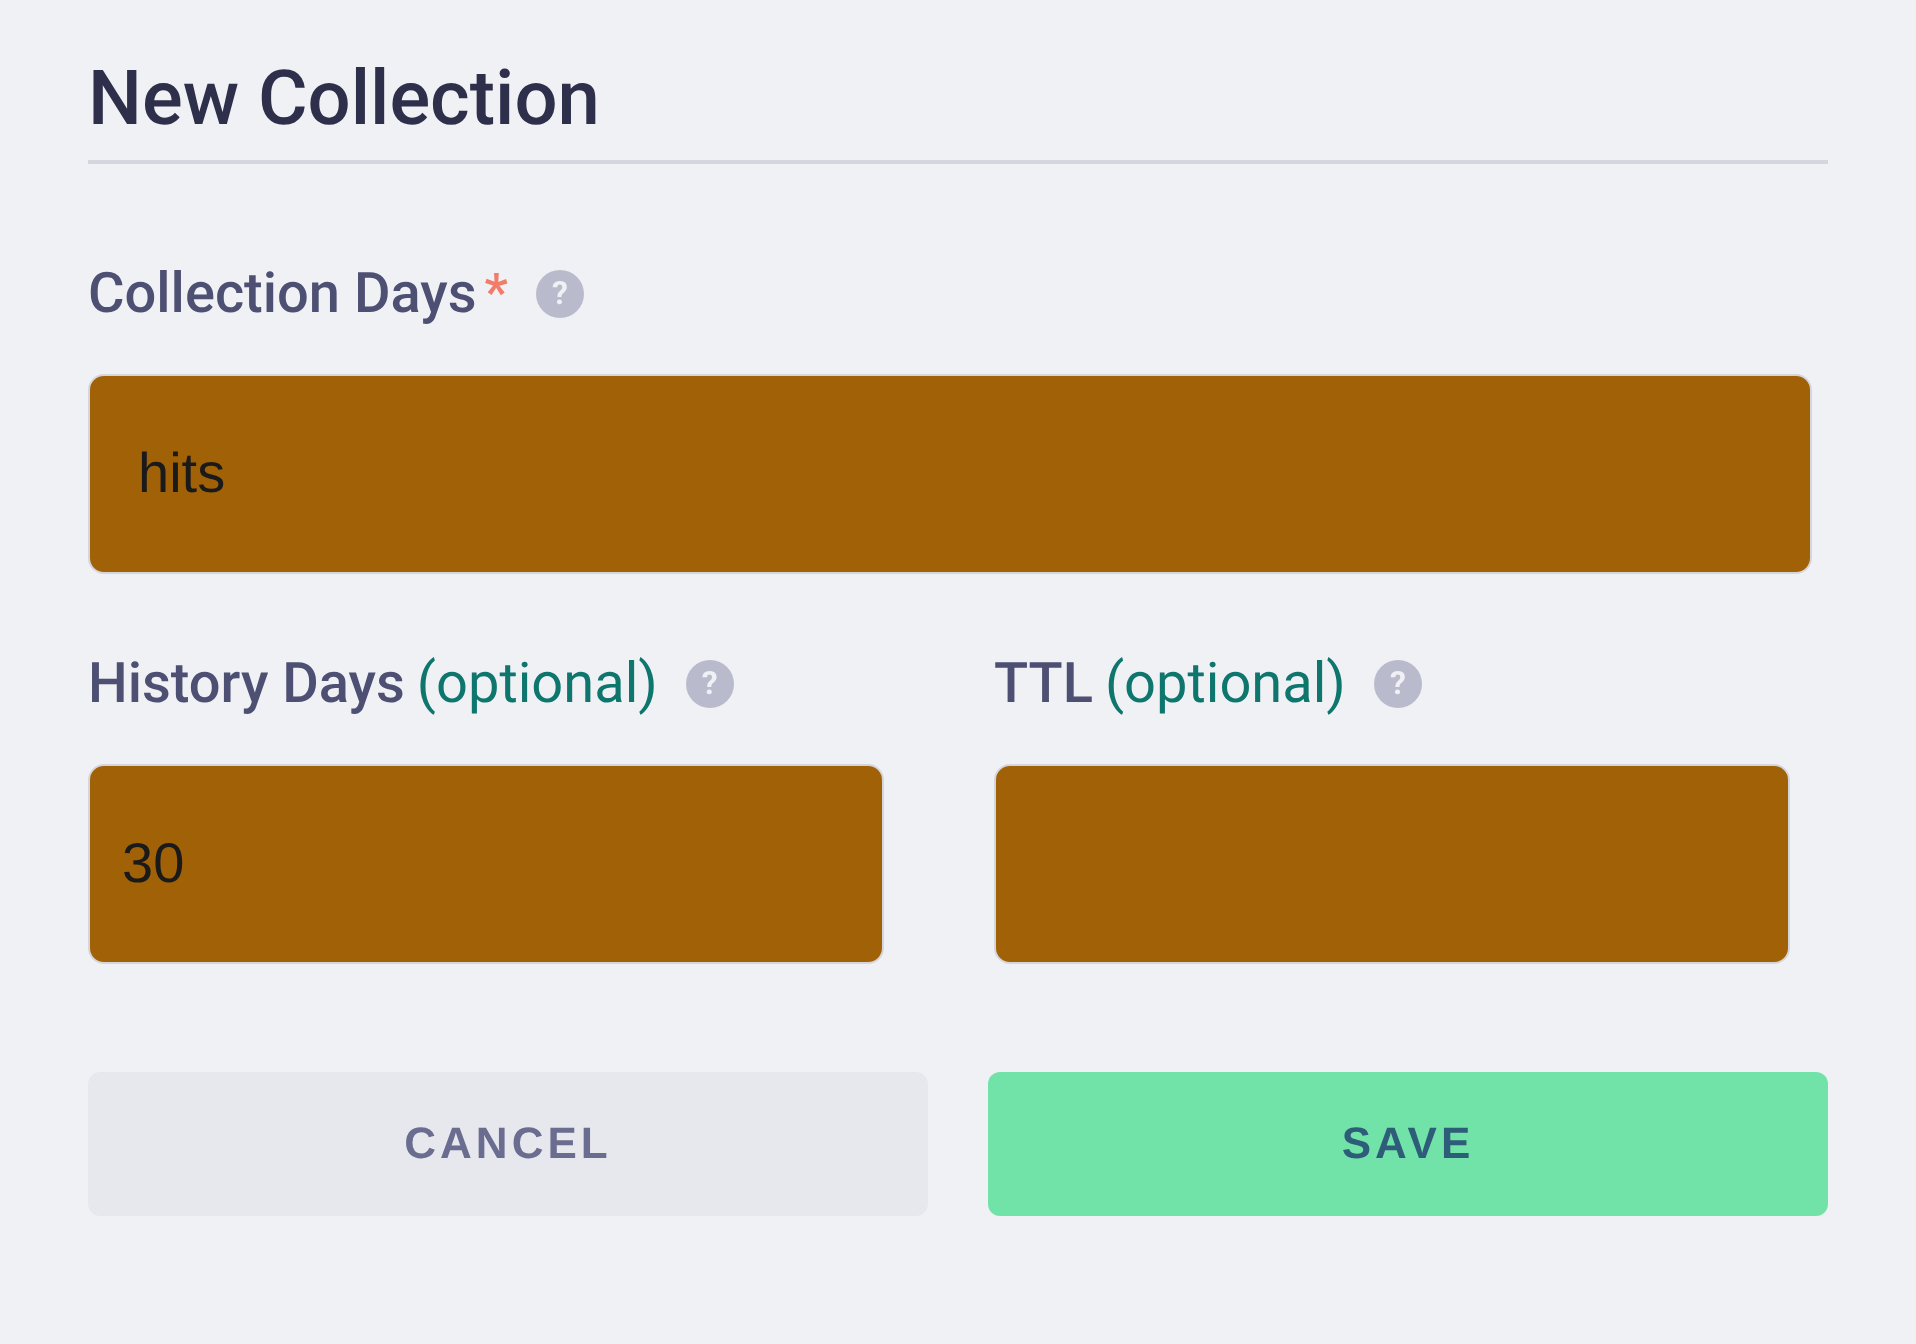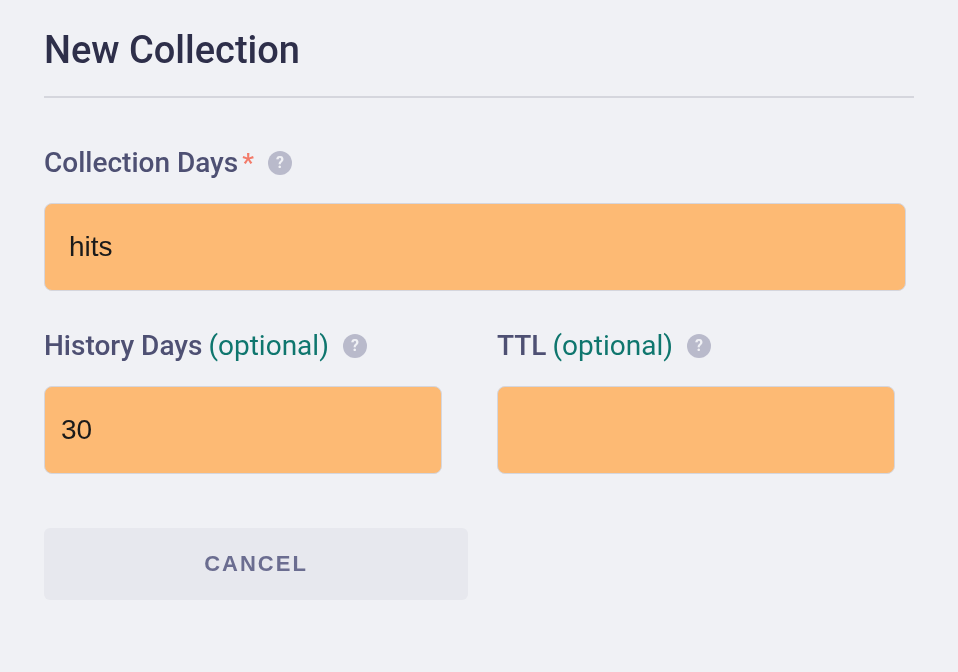--- a/index.html
+++ b/index.html
@@ -11,21 +11,21 @@
       font-family: -apple-system, BlinkMacSystemFont, 'Segoe UI', Roboto, Helvetica, Arial, sans-serif;
       background: #f0f1f5;
       width: 958px;
       height: 672px;
       padding: 28px 44px;
     }
     .page-title {
       font-size: 38px;
       font-weight: 500;
       color: #2e2f4a;
-      margin-bottom: 24px;
+      margin-bottom: 8px;
     }
     .divider {
       border: none;
       border-top: 2px solid #d5d6dd;
       margin-bottom: 48px;
     }
     .field-group {
       margin-bottom: 38px;
     }
     .field-row {
@@ -64,25 +64,25 @@
       border-radius: 50%;
       background: #b9bacb;
       color: #f0f1f5;
       font-size: 16px;
       font-weight: 700;
       margin-left: 8px;
       cursor: pointer;
     }
     .text-input {
       width: 100%;
-      height: 88px;
+      height: 100px;
       padding: 0 24px;
       font-size: 28px;
       color: #1a1a1a;
-      background: #fdba74;
+      background: #a16207;
       border: 1.5px solid #d5d6dd;
       border-radius: 8px;
       outline: none;
     }
     .text-input.full {
       width: 862px;
     }
     .text-input.half {
       width: 398px;
       padding-left: 16px;
@@ -142,13 +142,14 @@
       <span>TTL</span>
       <span class="optional">(optional)</span>
       <span class="help-icon">?</span>
     </div>
     <input type="text" class="text-input half" value="" style="">
   </div>
 </div>
 
 <div class="button-row">
   <button class="btn btn-cancel">CANCEL</button>
+  <button class="btn btn-save">SAVE</button>
 </div>
 
 </body></html>

